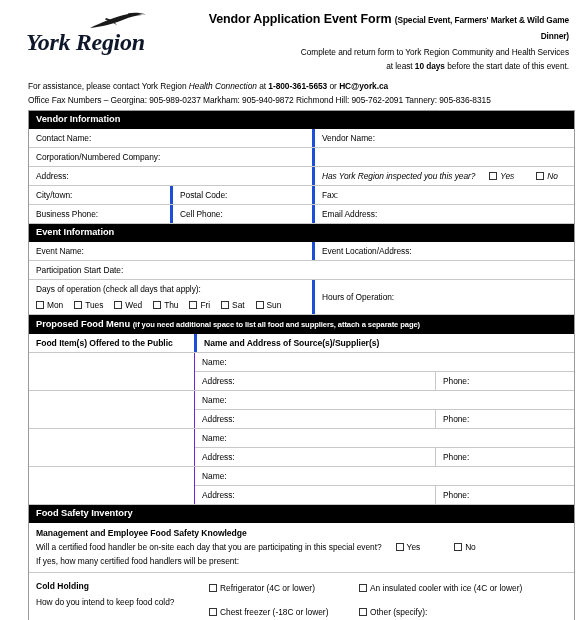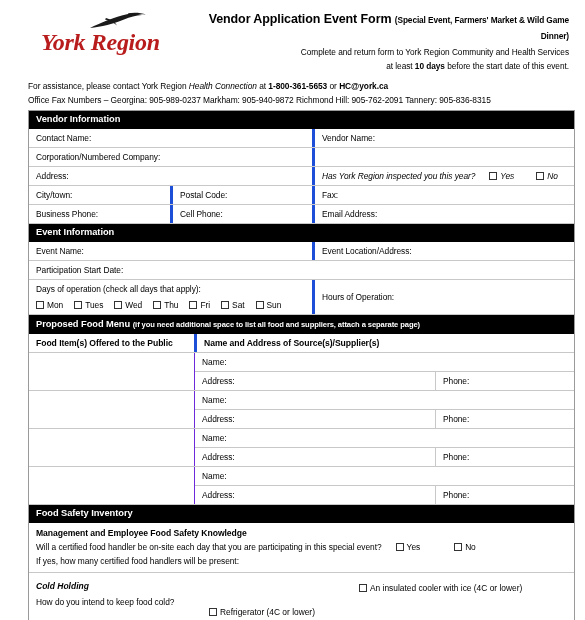--- a/index.html
+++ b/index.html
@@ -38,22 +38,21 @@
     margin-left: 58px;
     margin-bottom: -2px;
   }
   .logo-word {
     font-family: "Liberation Serif", serif;
     font-weight: bold;
     font-style: italic;
     font-size: 24px;
     letter-spacing: -0.3px;
     line-height: 24px;
-    color: #b91c1c;
-    margin-left: 15px;
+    color: #0f172a;
   }
   .title-block {
     flex: 1 1 auto;
     text-align: right;
     padding-right: 8px;
     padding-top: 4px;
   }
   .form-title {
     font-size: 12.5px;
     font-weight: bold;
@@ -225,38 +224,37 @@
   .hold-label {
     width: 176px;
     flex: 0 0 176px;
     padding: 5px 0 5px 7px;
     box-sizing: border-box;
   }
   .hold-label .t {
     font-size: 8.5px;
     font-weight: bold;
     line-height: 16px;
-    font-style: italic;
   }
   .hold-label .s {
     font-size: 8.4px;
     line-height: 16px;
     letter-spacing: -0.05px;
   }
   .hold-opts {
     flex: 1 1 auto;
     padding: 5px 0 5px 0;
     display: flex;
     flex-direction: column;
     gap: 6px;
   }
   .hold-line {
     display: flex;
   }
-  .hold-o1 { width: 147px; flex: 0 0 147px; padding-left: 4px; margin-top: 24px; }
+  .hold-o1 { width: 147px; flex: 0 0 147px; padding-left: 4px; }
   .hold-o2 { flex: 1 1 auto; padding-left: 3px; }
 </style>
 </head>
 <body>
 
 <div class="page">
 
   <div class="header">
     <div class="logo-block">
       <div class="logo-swoosh">

